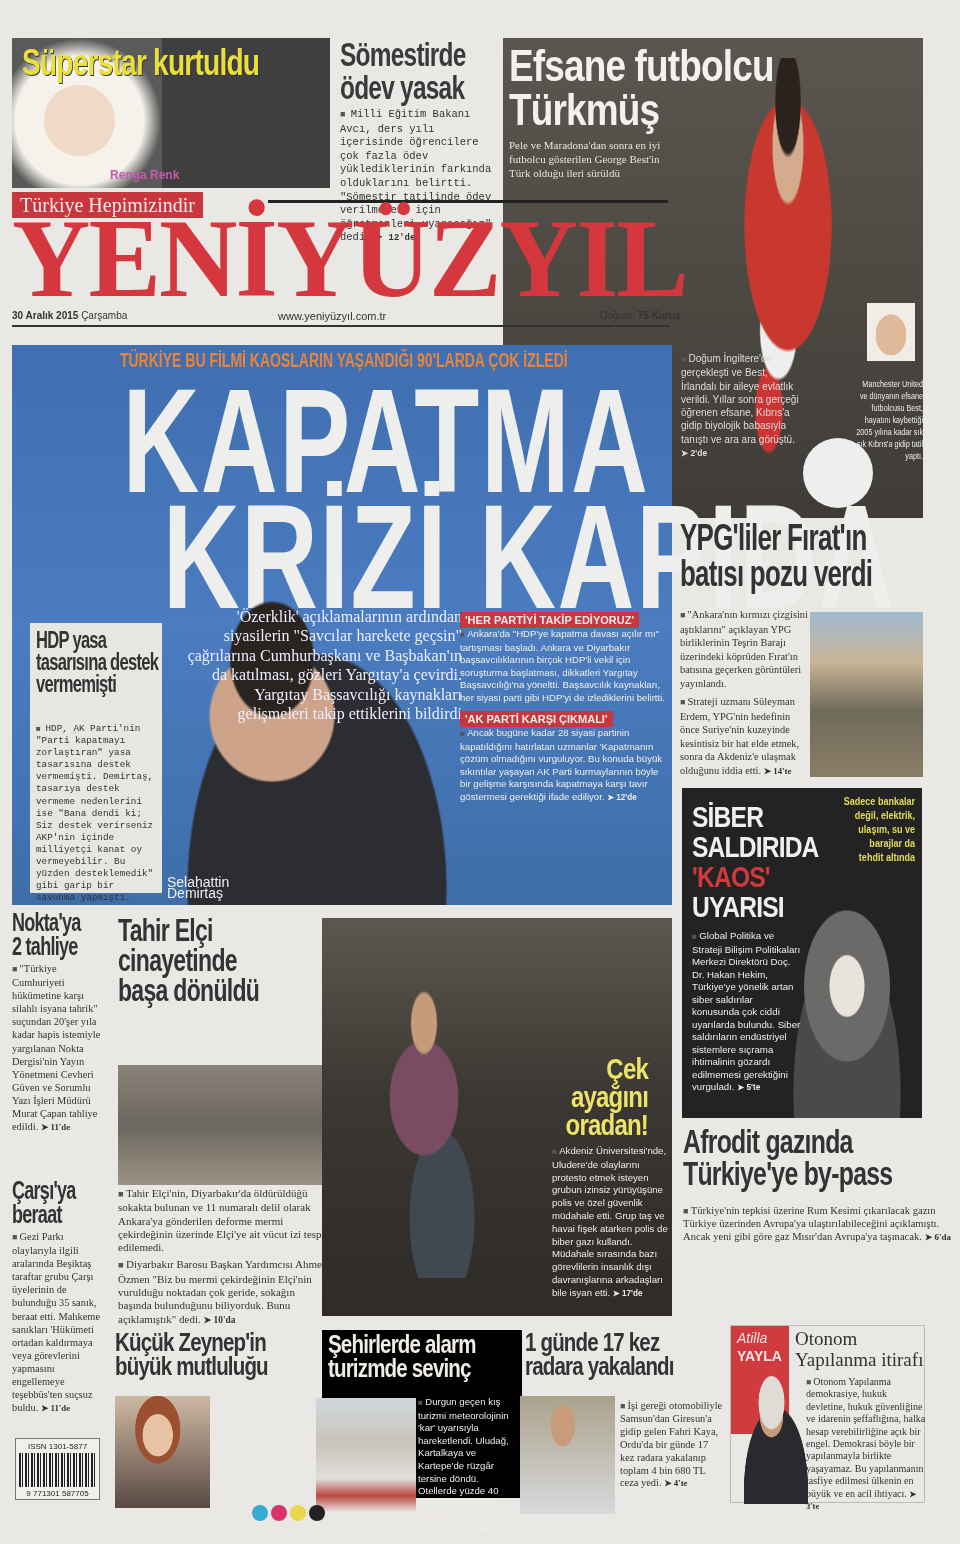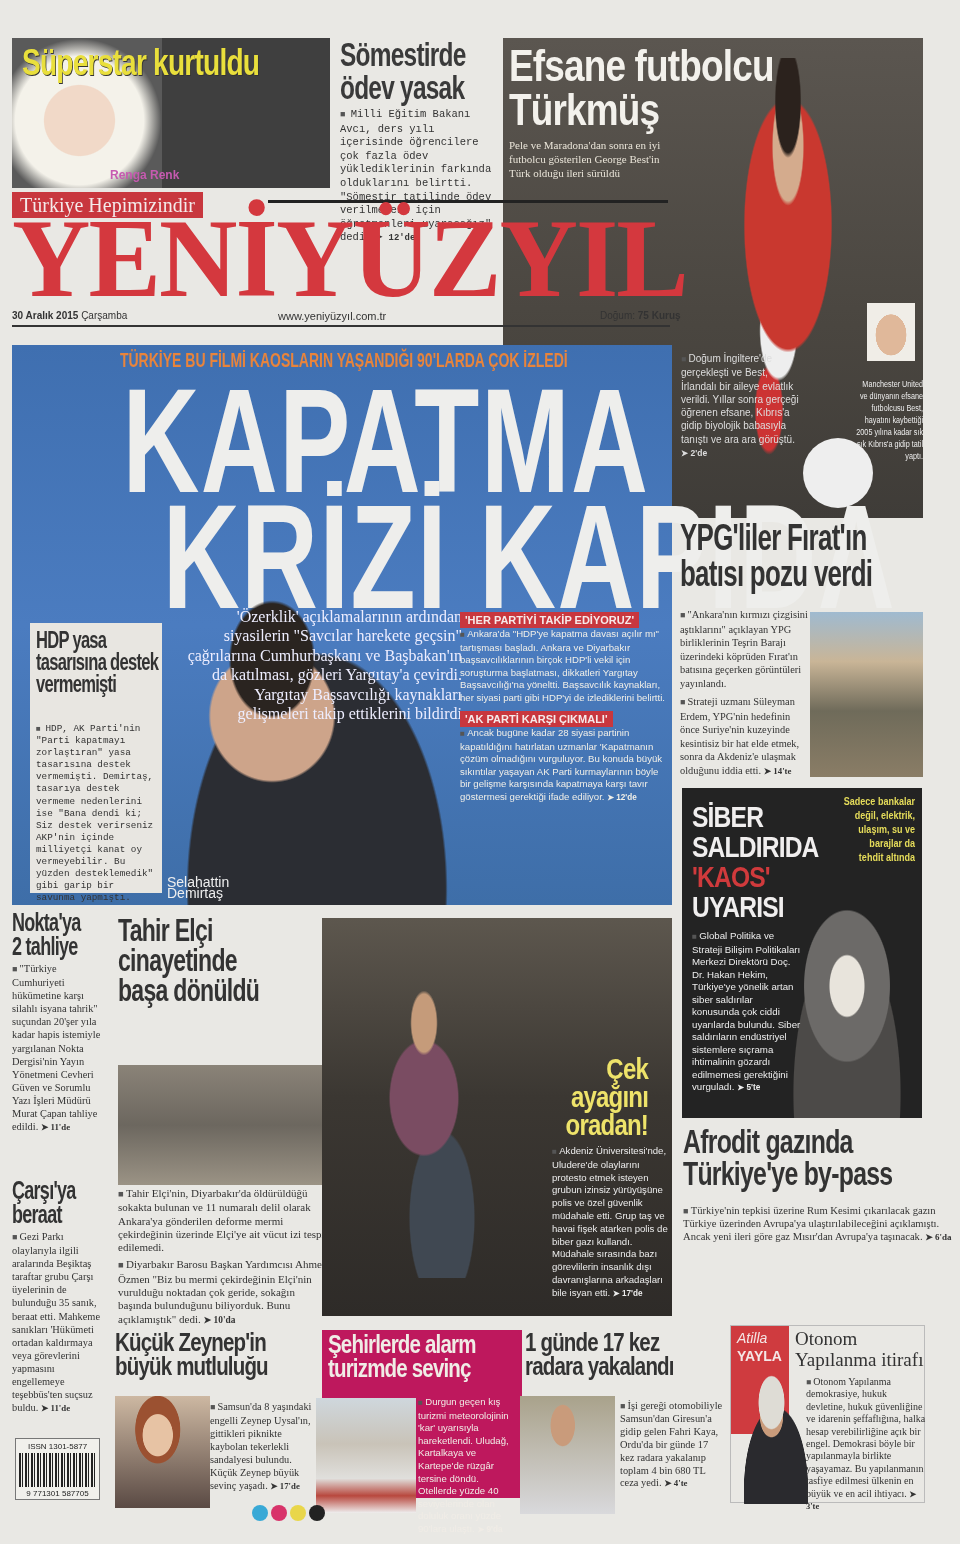--- a/index.html
+++ b/index.html
@@ -94,21 +94,21 @@
   #afrodit{left:683px;top:1125px;width:275px}
   #afrodit .title{font-size:34px;line-height:32px;color:#333;transform:scaleX(.73);white-space:nowrap}
   #afrodit .cols{position:absolute;left:0;top:80px;width:275px;display:flex;gap:8px}
   #afrodit .cols div{flex:1;font-size:10.6px;line-height:12.8px}
 
   
   #zeynep{left:115px;top:1330px;width:205px;height:170px}
   #zeynep .title,#radar .title{font-size:25px;line-height:24px;color:#333;white-space:nowrap;transform:scaleX(.82)}
   #zeynep .photo{left:0;top:66px;width:95px;height:112px;background:radial-gradient(ellipse at 45% 35%,#e7c3a4 0 20%,transparent 21%),radial-gradient(ellipse at 45% 30%,#9b5131 0 30%,transparent 31%),linear-gradient(180deg,#cdb8a2,#5a4a44)}
   #zeynep .text{left:95px;top:70px;width:110px;font-size:10.3px;line-height:13px}
-  #sehir{left:322px;top:1330px;width:200px;height:168px;background:#be185d}
+  #sehir{left:322px;top:1330px;width:200px;height:168px;background:#000000}
   #sehir .title{left:6px;top:2px;font-size:25px;line-height:24px;color:#f0ece6;transform:scaleX(.82);white-space:nowrap}
   #sehir .photo{left:-6px;top:68px;width:100px;height:115px;background:linear-gradient(180deg,#cfd7dd 0%,#c9c3b8 40%,#e0dfdc 70%,#b8483e 85%,#eee 100%)}
   #sehir .text{left:96px;top:66px;width:100px;font-size:9.6px;line-height:12.6px;color:#f0ece6}
   #radar{left:525px;top:1330px;width:195px}
   #radar .photo{left:-5px;top:66px;width:95px;height:118px;background:radial-gradient(ellipse at 45% 25%,#c99b7b 0 16%,transparent 17%),linear-gradient(180deg,#a9a28b,#d9d9dc)}
   #radar .text{left:95px;top:70px;width:105px;font-size:10.4px;line-height:12.9px}
   #column{left:730px;top:1325px;width:195px;height:178px;border:1px solid #bbb}
   #column .redstrip{left:0;top:0;width:58px;height:108px;background:#cf3b3f}
   #column .fname{left:6px;top:4px;font-size:14px;color:#f4e6e6;font-style:italic}
   #column .lname{left:6px;top:22px;font-size:14px;font-weight:bold;color:#f4e6e6}
@@ -236,29 +236,28 @@
   <div class="title cond">Çek</div>
   <div class="title cond">ayağını</div>
   <div class="title cond">oradan!</div>
   <div class="text"><span class="bul">Akdeniz Üniversitesi'nde, Uludere'de olaylarını protesto etmek isteyen grubun izinsiz yürüyüşüne polis ve özel güvenlik müdahale etti. Grup taş ve havai fişek atarken polis de biber gazı kullandı. Müdahale sırasında bazı görevlilerin insanlık dışı davranışlarına arkadaşları bile isyan etti.</span> <span class="ref">➤ 17'de</span></div>
 </div>
 
 <div id="afrodit" class="abs">
   <div class="title cond">Afrodit gazında</div>
   <div class="title cond">Türkiye'ye by-pass</div>
   <div class="cols body-serif">
-    <div><span class="bul">Türkiye'nin tepkisi üzerine Rum Kesimi çıkarılacak gazın Türkiye üzerinden Avrupa'ya ulaştırılabileceğini açıklamıştı. Ancak yeni ileri göre gaz Mısır'dan Avrupa'ya taşınacak.</span> <span class="ref">➤ 6'da</span></div>
+    <div><span class="bul">Türkiye'nin tepkisi üzerine Rum Kesimi çıkarılacak gazın Türkiye üzerinden Avrupa'ya ulaştırılabileceğini açıklamıştı. Ancak yeni gibi göre gaz Mısır'dan Avrupa'ya taşınacak.</span> <span class="ref">➤ 6'da</span></div>
   </div>
 </div>
 
 <div id="zeynep" class="abs">
   <div class="title cond">Küçük Zeynep'in</div>
   <div class="title cond">büyük mutluluğu</div>
   <div class="abs photo"></div>
-  <div class="abs text body-serif" style="font-size:10.3px;line-height:13px"><span class="bul">Samsun'da 8 yaşındaki engelli Zeynep Uysal'ın, gittikleri piknikte kaybolan tekerlekli sandalyesi bulundu. Küçük Zeynep büyük sevinç yaşadı.</span> <span class="ref">➤ 17'de</span></div>
 </div>
 
 <div id="sehir" class="abs">
   <div class="abs title cond">
       <div>Şehirlerde alarm</div>
       <div>turizmde sevinç</div>
     </div>
   <div class="abs photo"></div>
   <div class="abs text"><span class="bul">Durgun geçen kış turizmi meteorolojinin 'kar' uyarısıyla hareketlendi. Uludağ, Kartalkaya ve Kartepe'de rüzgâr tersine döndü. Otellerde yüzde 40 seviyelerinde olan doluluk oranı yüzde 90'lara ulaştı.</span> <span class="ref">➤ 9'da</span></div>
 </div>

